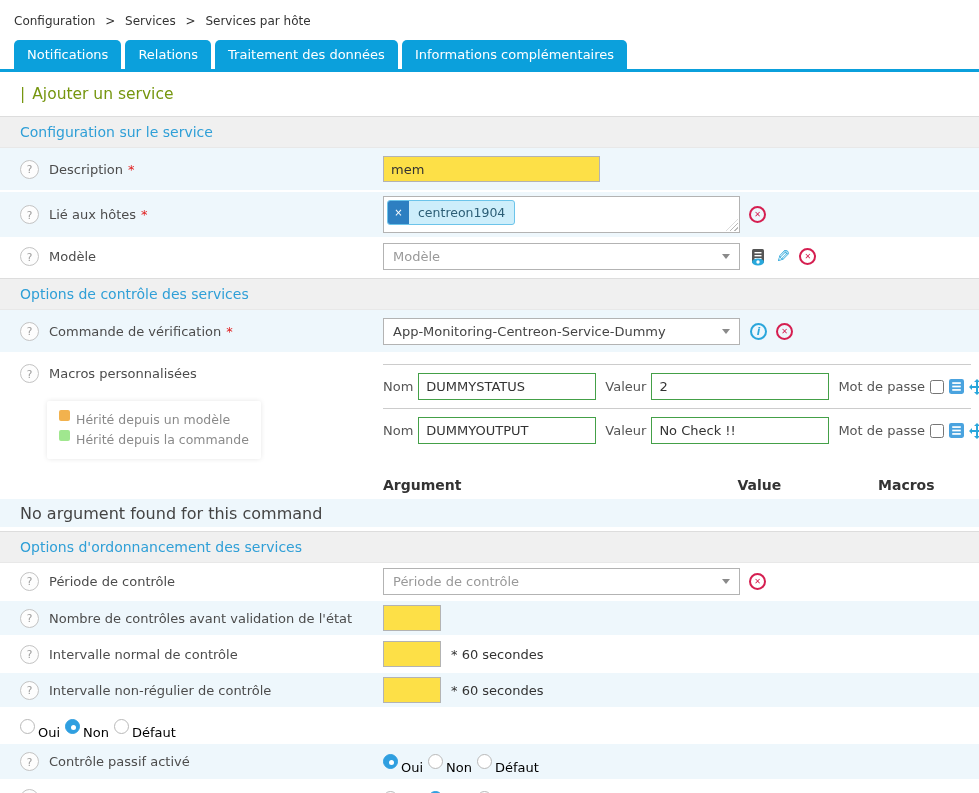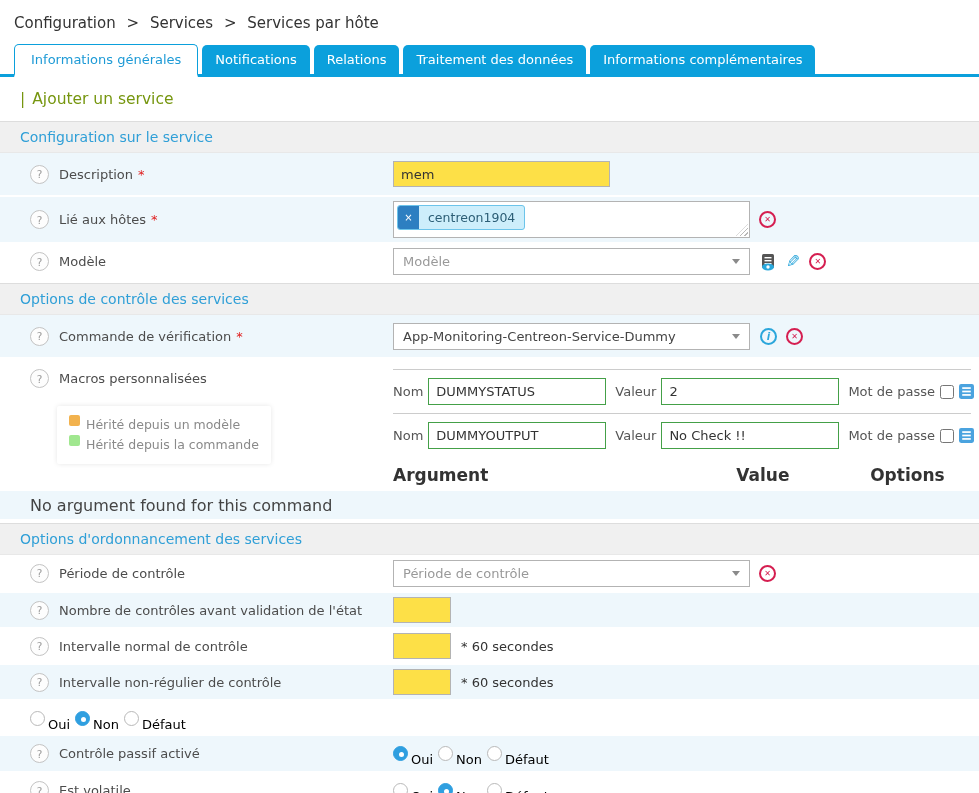--- a/index.html
+++ b/index.html
@@ -1,37 +1,37 @@
 <!DOCTYPE html>
 <html><head>
 <meta charset="utf-8">
 <style>
   html,body{margin:0;padding:0;background:#fff;}
   body{width:979px;font-family:"DejaVu Sans","Liberation Sans",sans-serif;color:#333;-webkit-font-smoothing:antialiased;}
   .page{width:979px;min-height:793px;background:#fff;box-sizing:border-box;}
 
   
-  .breadcrumb{padding:14px 0 4px 14px;font-size:15px;color:#333;}
+  .breadcrumb{padding:14px 0 4px 14px;font-size:12px;color:#333;}
   .breadcrumb a{color:#333;text-decoration:none;cursor:pointer;}
   .breadcrumb .sep{margin:0 6px;color:#333;}
 
   
   .tabbar{display:flex;align-items:flex-end;padding-left:14px;border-bottom:3px solid #0ba0dc;margin-top:8px;}
   .tab{background:#0ba0dc;color:#fff;font-size:13px;padding:7px 13px 7px 13px;border-radius:5px 5px 0 0;margin-right:4px;cursor:pointer;white-space:nowrap;}
   .tab.active{background:#fff;color:#1d9ad6;border:1px solid #0ba0dc;border-bottom:3px solid #fff;margin-bottom:-3px;padding:7px 16px;}
 
   
   .page-title{padding:13px 0 11px 20px;color:#76960f;font-size:15.5px;}
   .page-title .bar{margin-right:7px;}
 
   
   .sect{background:#f0f0f0;color:#2f9fd7;font-size:14px;padding:7px 0 7px 20px;border-top:1px solid #ddd;border-bottom:1px solid #e8e8e8;margin-top:2px;}
 
   
-  .row{display:flex;align-items:center;padding:4px 8px 4px 30px;min-height:28px;box-sizing:border-box;}
+  .row{display:flex;align-items:center;padding:4px 8px 4px 20px;min-height:28px;box-sizing:border-box;}
   .row.blue{background:#eef7fc;}
   .row.top{align-items:flex-start;padding-top:10px;}
   .row{border-bottom:2px solid #fff;}
   .cl{width:363px;flex:none;display:flex;align-items:center;}
   .row.top .cl{align-items:flex-start;}
   .cr{flex:1;display:flex;align-items:center;min-width:0;}
   .cr.col{flex-direction:column;align-items:stretch;}
   .lbl{font-size:13px;color:#4c4c4c;}
   .req{color:#e02020;margin-left:5px;font-size:13px;}
 
@@ -69,21 +69,21 @@
   .legend-line{display:flex;align-items:flex-start;font-size:12.5px;color:#8a8a8a;line-height:1.6;}
   .sq{width:11px;height:11px;border-radius:2px;margin-right:6px;flex:none;}
   .sq.orange{background:#f2b24e;}
   .sq.green{background:#a0e78f;}
   .addlink{color:#2ba8dd;font-size:13px;text-decoration:none;cursor:pointer;display:inline-block;margin:2px 0 8px 0;}
   .macro-entry{display:flex;align-items:center;padding:8px 0;border-top:1px solid #ccc;}
   .mlbl{font-size:13px;color:#555;margin-right:5px;white-space:nowrap;}
   .mi{width:178px;height:27px;border:1px solid #44a048;font-size:13px;padding:2px 7px;box-sizing:border-box;color:#333;font-family:inherit;margin-right:9px;background:#fff;}
   .pwgroup{margin-left:auto;display:flex;align-items:center;}
   .cb{width:14px;height:14px;margin:0 0 0 5px;accent-color:#fff;}
-  .arg-head{display:flex;font-weight:bold;font-size:17px;color:#333;margin-top:4px;padding:4px 0;}
+  .arg-head{display:flex;font-weight:bold;font-size:14px;color:#333;margin-top:21px;padding:4px 0;}
   .arg-head .c1{width:50%;}
   .arg-head .c2{width:28%;text-align:center;}
   .arg-head .c3{width:22%;text-align:center;}
   .empty-msg{font-size:16px;color:#444;}
 
   .unit{margin-left:10px;font-size:13px;color:#333;}
 
   
   .radios{display:flex;align-items:center;}
   .ropt{display:inline-flex;align-items:center;margin-right:5px;cursor:pointer;}
@@ -99,21 +99,20 @@
 
   <div class="breadcrumb">
     <a>Configuration</a>
     <span class="sep">&gt;</span>
     <a>Services</a>
     <span class="sep">&gt;</span>
     <a>Services par hôte</a>
   </div>
 
   <div class="tabbar">
-    <div class="tab active">Informations générales</div>
     <div class="tab">Notifications</div>
     <div class="tab">Relations</div>
     <div class="tab">Traitement des données</div>
     <div class="tab">Informations complémentaires</div>
   </div>
 
   <div class="page-title">
     <span class="bar">|</span><span>Ajouter un service</span>
   </div>
 
@@ -256,21 +255,21 @@
                 <path d="M8 0 L11 3 H9 V7 H13 V5 L16 8 L13 11 V9 H9 V13 H11 L8 16 L5 13 H7 V9 H3 V11 L0 8 L3 5 V7 H7 V3 H5 Z" fill="#2aa6db"></path>
               </svg>
           </span>
 
         </span>
       </div>
 
       <div class="arg-head">
         <span class="c1">Argument</span>
         <span class="c2">Value</span>
-        <span class="c3">Options</span>
+        <span class="c3">Macros</span>
       </div>
     </div>
   </div>
 
   <div class="row blue" style="min-height:30px;">
     <div class="cr">
       <span class="empty-msg">No argument found for this command</span>
     </div>
   </div>
 

